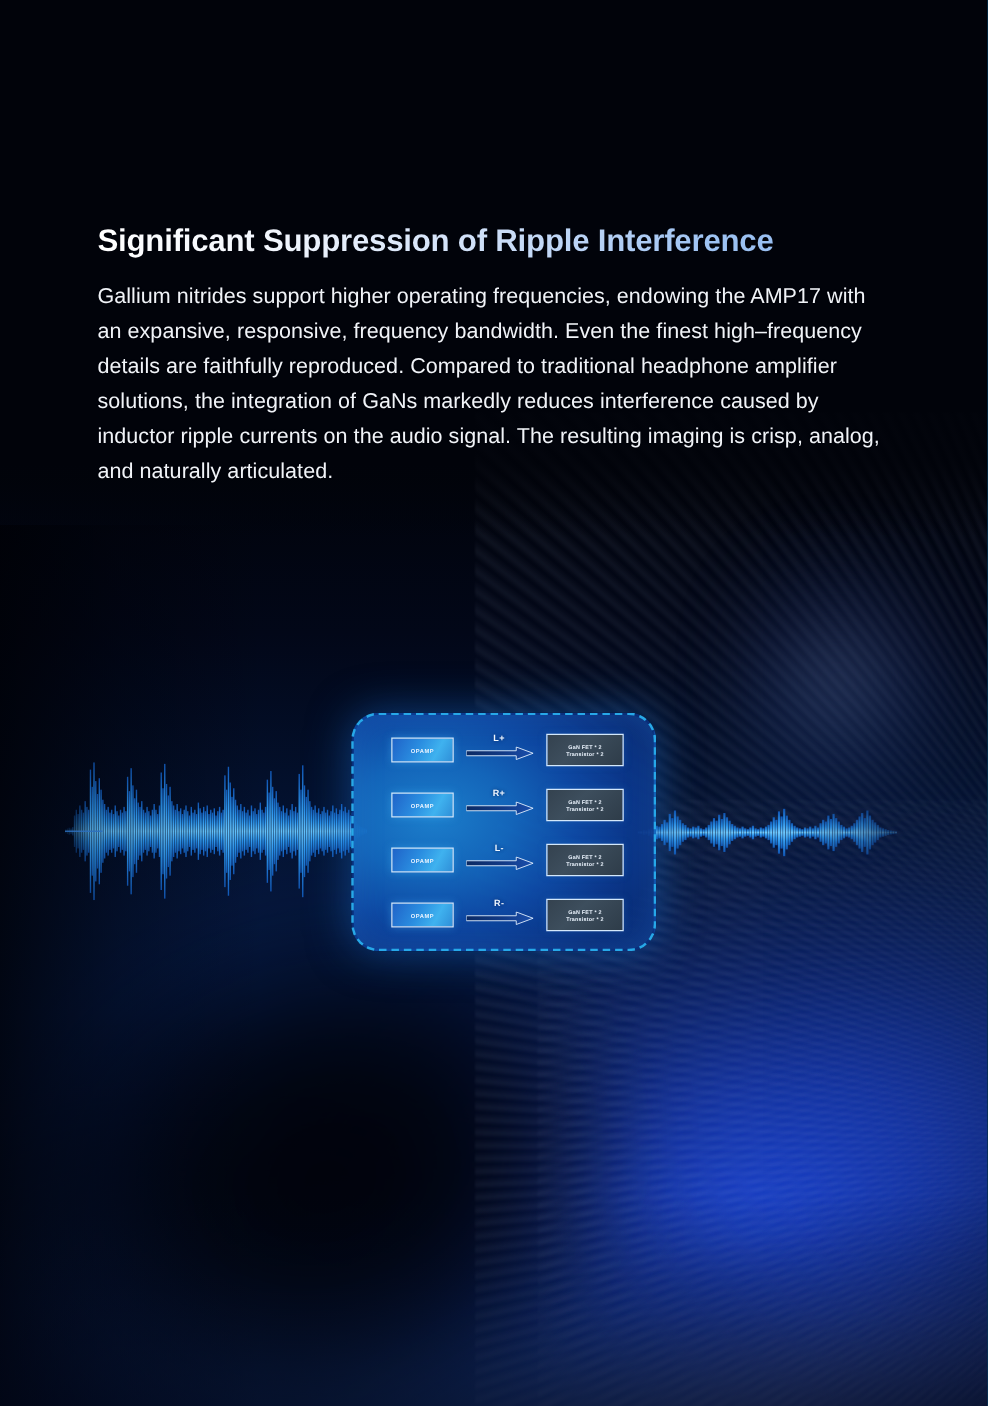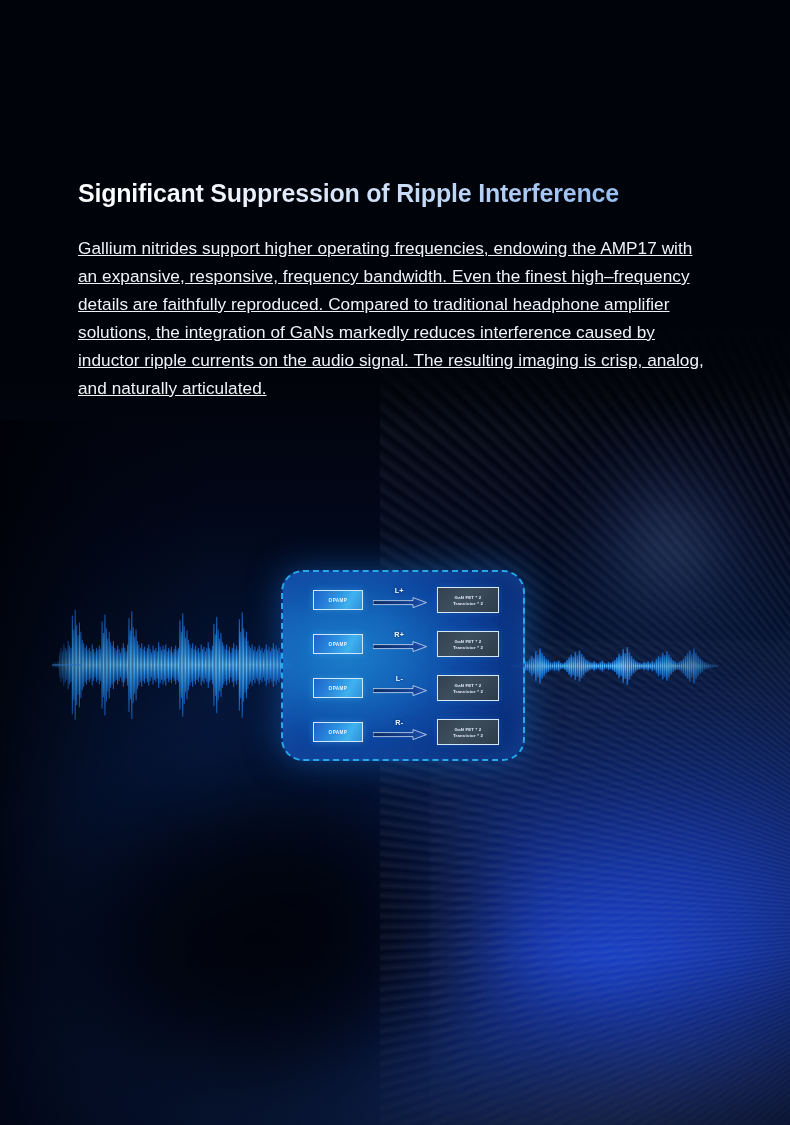--- a/index.html
+++ b/index.html
@@ -157,28 +157,27 @@
     line-height:1.2;
     background:linear-gradient(96deg, #ffffff 0%, #f2f6fd 22%, #c9dcf7 52%, #9dc2f2 78%, #8fb9f0 100%);
     -webkit-background-clip:text;
     background-clip:text;
     color:transparent;
     -webkit-text-fill-color:transparent;
     white-space:nowrap;
   }
 
   .body-copy {
-    margin-top:26px;
+    margin-top:14px;
     font-size:17.2px;
     line-height:28px;
     color:#f0f3f8;
     font-weight:400;
     letter-spacing:0.05px;
     text-shadow:0 0 1px rgba(0,0,0,0.55);
-    text-decoration:underline;
   }
 
   
   .wave { position:absolute; z-index:30; }
   .wave-left  { left:52px;  top:604px; width:242px; height:122px; }
   .wave-right { left:510px; top:630px; width:208px; height:72px; }
 
   
   .diagram {
     position:absolute;

